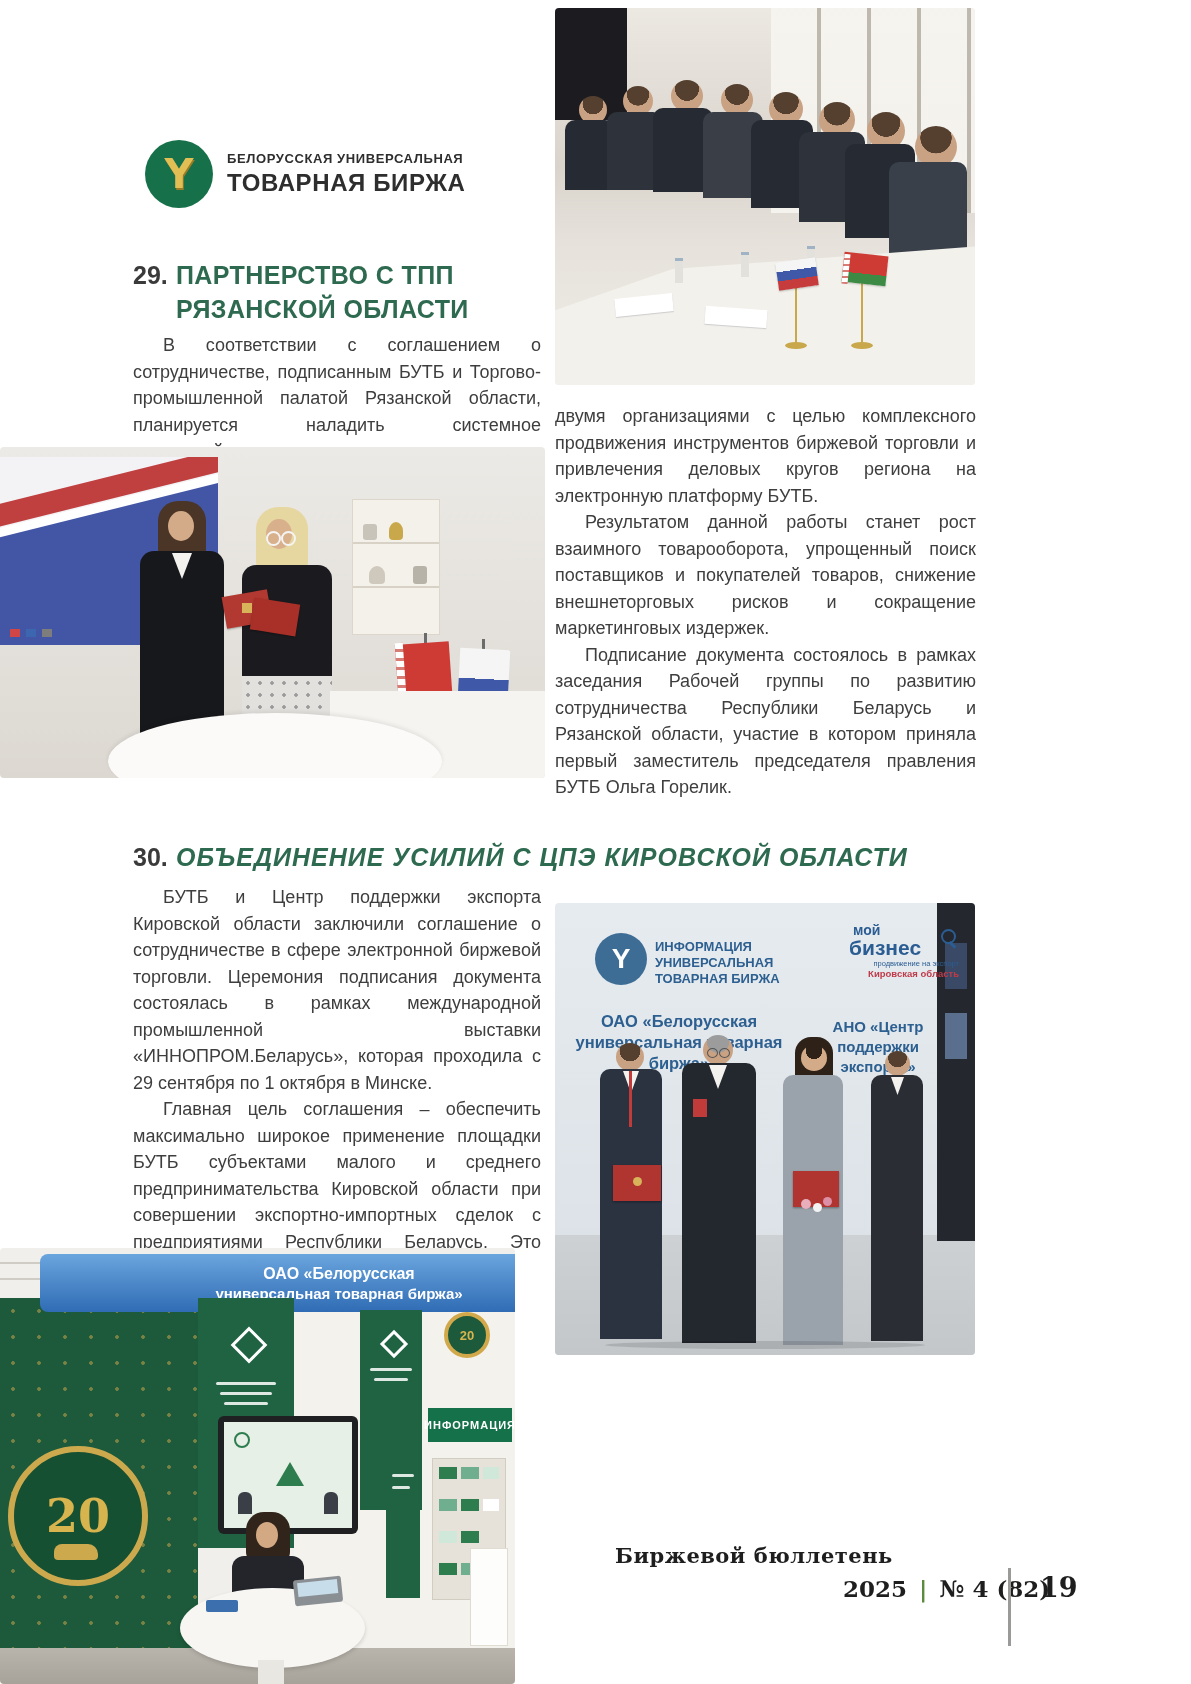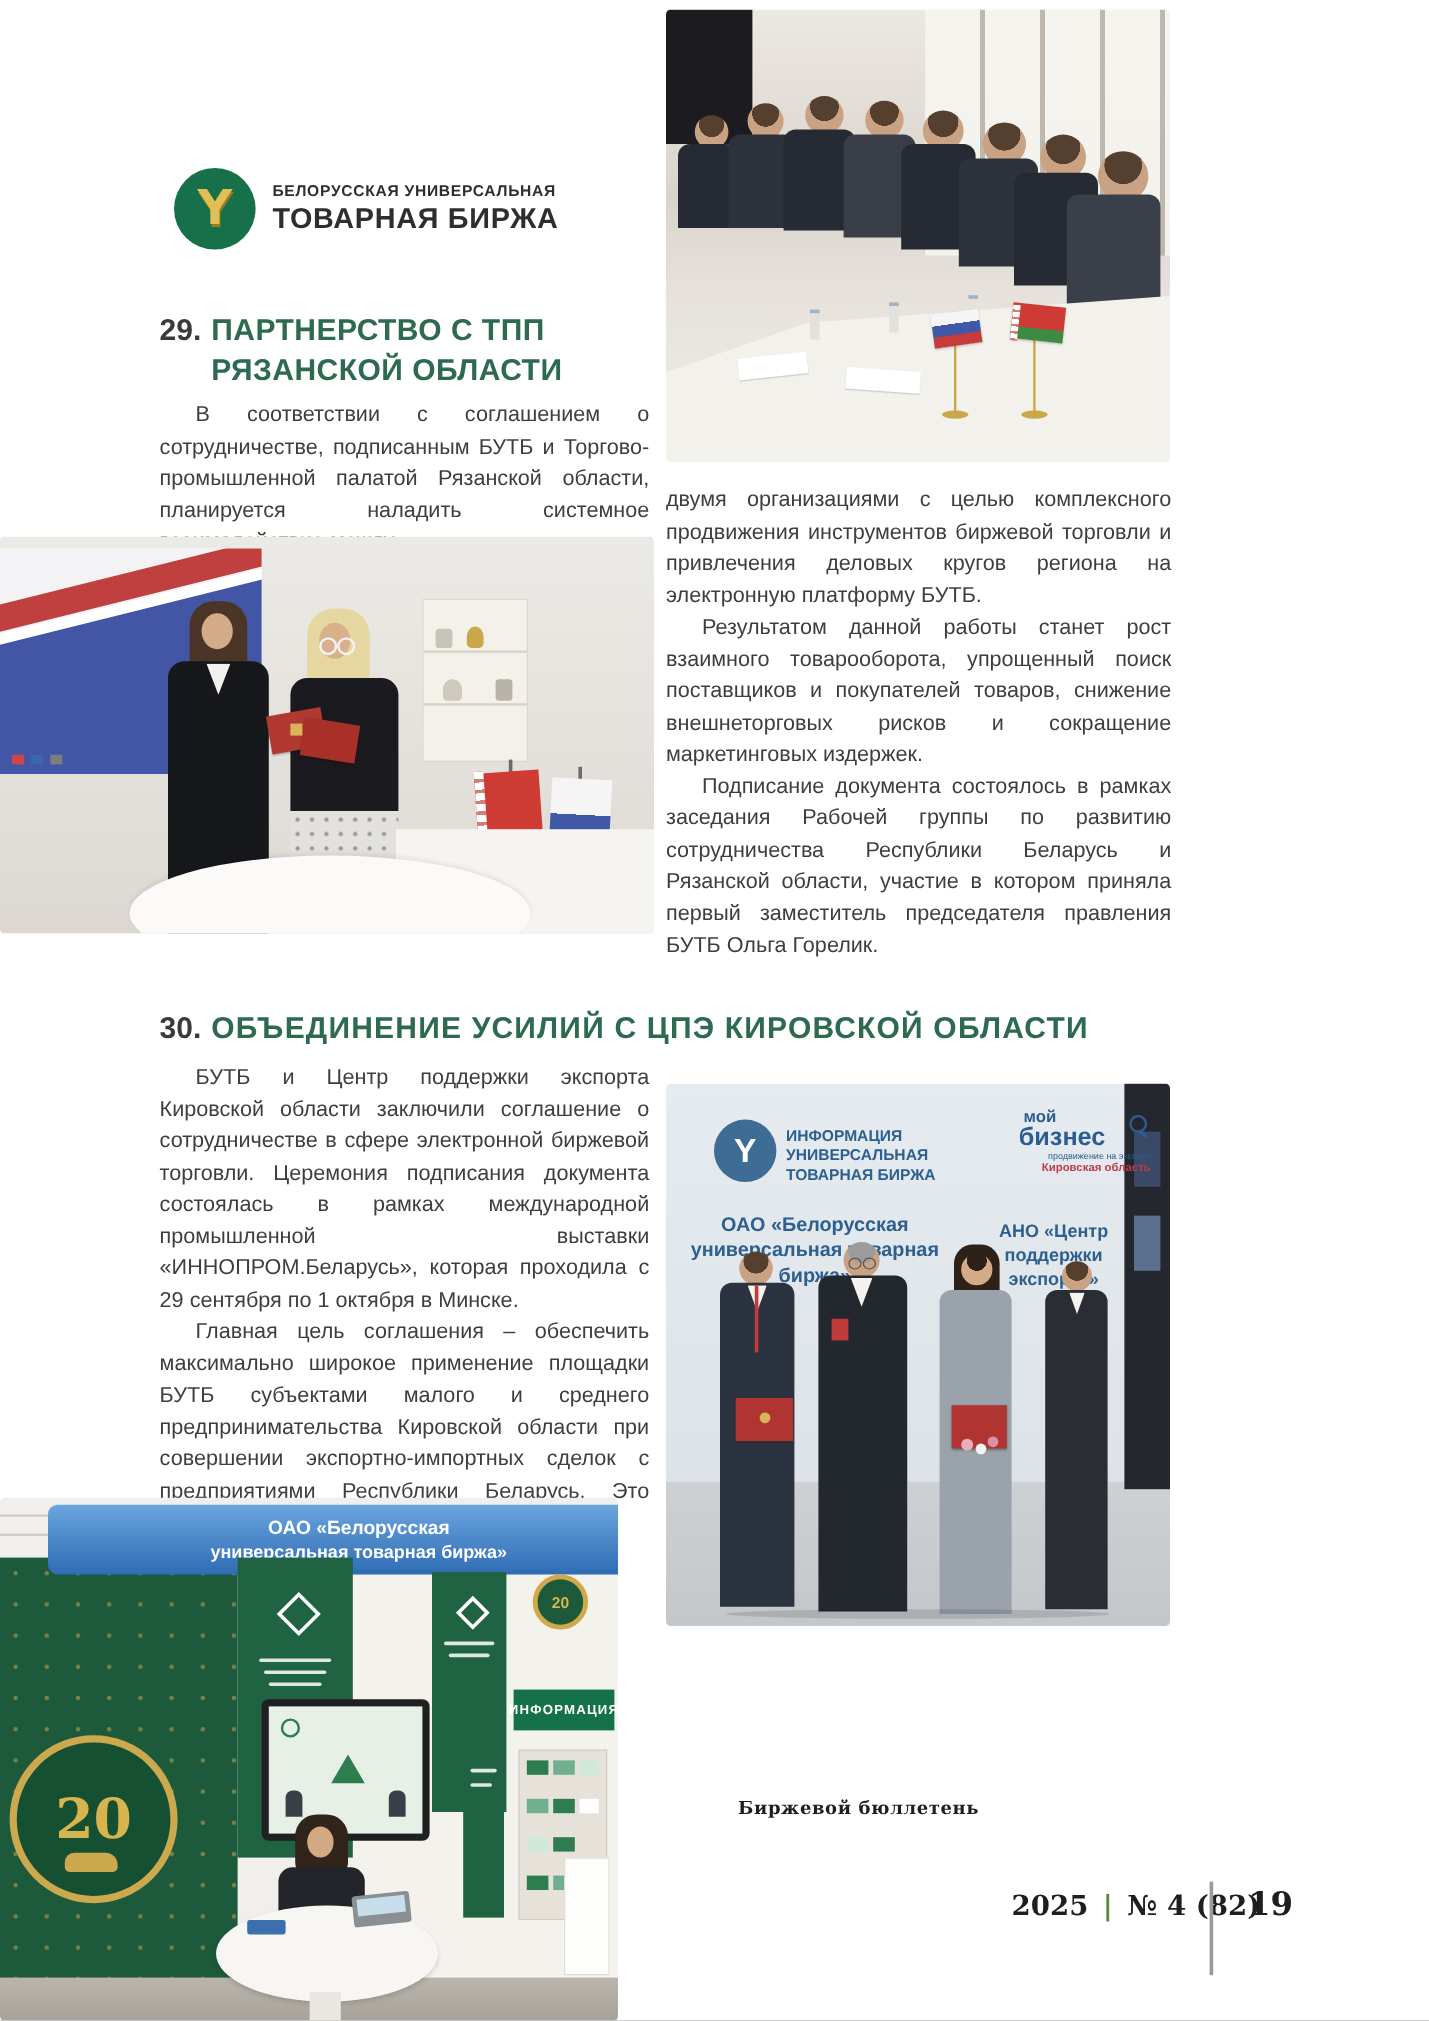--- a/index.html
+++ b/index.html
@@ -169,21 +169,21 @@
         <div class="abs" style="left:458px;top:202px;width:50px;height:88px;transform:rotate(3deg);background:linear-gradient(180deg,#f5f5f5 0 34%,#3f58a8 34% 67%,#c63c3c 67%);"></div>
         <div class="abs" style="left:470px;top:302px;width:26px;height:8px;background:#3c3c3c;border-radius:3px;"></div>
       </div>
 
       <div class="abs" style="left:330px;top:244px;width:215px;height:90px;background:#f6f4f0;"></div>
       <div class="abs" style="left:108px;top:266px;width:334px;height:96px;background:#fbfaf8;border-radius:50%;box-shadow:0 -2px 4px rgba(0,0,0,.08);"></div>
     </div>
   </div>
 
   <div class="abs art-num" style="left:133px;top:840px;">30.</div>
-  <div class="abs art-title" style="left:176px;top:840px;letter-spacing:1px;">ОБЪЕДИНЕНИЕ УСИЛИЙ С ЦПЭ КИРОВСКОЙ ОБЛАСТИ</div>
+  <div class="abs art-title" style="left:176px;top:840px;letter-spacing:1px;font-style:italic;">ОБЪЕДИНЕНИЕ УСИЛИЙ С ЦПЭ КИРОВСКОЙ ОБЛАСТИ</div>
 
   <div class="abs col" style="left:133px;top:884px;width:408px;">
     <p class="ind">БУТБ и Центр поддержки экспорта Кировской области заключили соглашение о сотрудничестве в сфере электронной биржевой торговли. Церемония подписания документа состоялась в рамках международной промышленной выставки «ИННОПРОМ.Беларусь», которая проходила с 29 сентября по 1 октября в Минске.</p>
     <p class="ind">Главная цель соглашения – обеспечить максимально широкое применение площадки БУТБ субъектами малого и среднего предпринимательства Кировской области при совершении экспортно-импортных сделок с предприятиями Республики Беларусь. Это поспособствует</p>
   </div>
 
   <div class="abs photo" style="left:555px;top:903px;width:420px;height:452px;">
     <div class="photo-inner">
       <div class="abs" style="inset:0;background:linear-gradient(180deg,#e6ebef 0%,#dde3e8 70%,#d5dadd 100%);"></div>
 
@@ -262,21 +262,21 @@
       <div class="abs" style="left:294px;top:50px;width:221px;height:360px;background:#f4f2ed;"></div>
 
       <div class="abs" style="left:0;top:50px;width:198px;height:360px;background:#1c5a3b;">
         <div class="abs" style="inset:0;background:radial-gradient(#c9a44b 1.5px,transparent 2.2px);background-size:26px 26px;opacity:.55;"></div>
         <div class="abs" style="left:8px;top:148px;width:128px;height:128px;border-radius:50%;border:6px solid #cda94e;background:#155032;display:flex;align-items:center;justify-content:center;">
           <span style="color:#d7b44e;font-weight:700;font-size:46px;font-family:'DejaVu Serif',serif;">20</span>
         </div>
         <div class="abs" style="left:54px;top:246px;width:44px;height:16px;background:#cda94e;border-radius:8px 10px 4px 4px;"></div>
       </div>
 
-      <div class="abs" style="left:40px;top:6px;width:518px;height:58px;border-radius:8px;background:linear-gradient(180deg,#6aa5de,#2f6cb4);display:flex;flex-direction:column;align-items:center;justify-content:center;color:#fff;font-weight:700;">
+      <div class="abs" style="left:40px;top:6px;width:518px;height:58px;border-radius:8px;background:linear-gradient(180deg,#6aa5de,#2f6cb4);display:flex;flex-direction:column;align-items:center;justify-content:center;color:#fff;font-weight:700;padding-left:40px;">
         <div style="font-size:16px;line-height:20px;">ОАО «Белорусская</div>
         <div style="font-size:15px;line-height:19px;">универсальная товарная биржа»</div>
       </div>
 
       <div class="abs" style="left:444px;top:64px;width:38px;height:38px;border-radius:50%;border:4px solid #d2a94a;background:#1c5a3b;display:flex;align-items:center;justify-content:center;">
         <span style="color:#d7b44e;font-weight:700;font-size:13px;">20</span>
       </div>
 
       <div class="abs" style="left:198px;top:50px;width:96px;height:250px;background:#1f6342;">
         <div class="diamond" style="left:38px;top:34px;width:20px;height:20px;"></div>
@@ -329,21 +329,21 @@
       <div class="abs" style="left:180px;top:340px;width:185px;height:80px;background:#f7f6f3;border-radius:50%;box-shadow:0 2px 4px rgba(0,0,0,.15);"></div>
       <div class="abs" style="left:258px;top:412px;width:26px;height:24px;background:#e9e7e2;"></div>
       <div class="abs" style="left:294px;top:330px;width:48px;height:26px;background:#8a8f94;border-radius:3px;transform:rotate(-6deg);">
         <div class="abs" style="left:4px;top:3px;width:40px;height:14px;background:#c7ddea;"></div>
       </div>
       <div class="abs" style="left:206px;top:352px;width:32px;height:12px;background:#3b6fae;border-radius:2px;"></div>
       <div class="abs" style="left:470px;top:300px;width:36px;height:96px;background:#fdfdfb;border:1px solid #e0dcd2;"></div>
     </div>
   </div>
 
-  <div class="abs ft-serif" style="left:615px;top:1498px;font-size:15px;letter-spacing:.5px;">Биржевой бюллетень</div>
+  <div class="abs ft-serif" style="left:615px;top:1543px;font-size:21px;letter-spacing:.5px;">Биржевой бюллетень</div>
   <div class="abs ft-serif" style="left:843px;top:1575px;font-size:23px;">
     <span>2025</span>
     <span style="color:#5d8a3e;padding:0 4px;">|</span>
     <span>№ 4 (82)</span>
   </div>
   <div class="abs" style="left:1008px;top:1568px;width:3px;height:78px;background:#9a9a98;"></div>
   <div class="abs ft-serif" style="left:1040px;top:1572px;font-size:27px;">19</div>
 
 </div>
 

